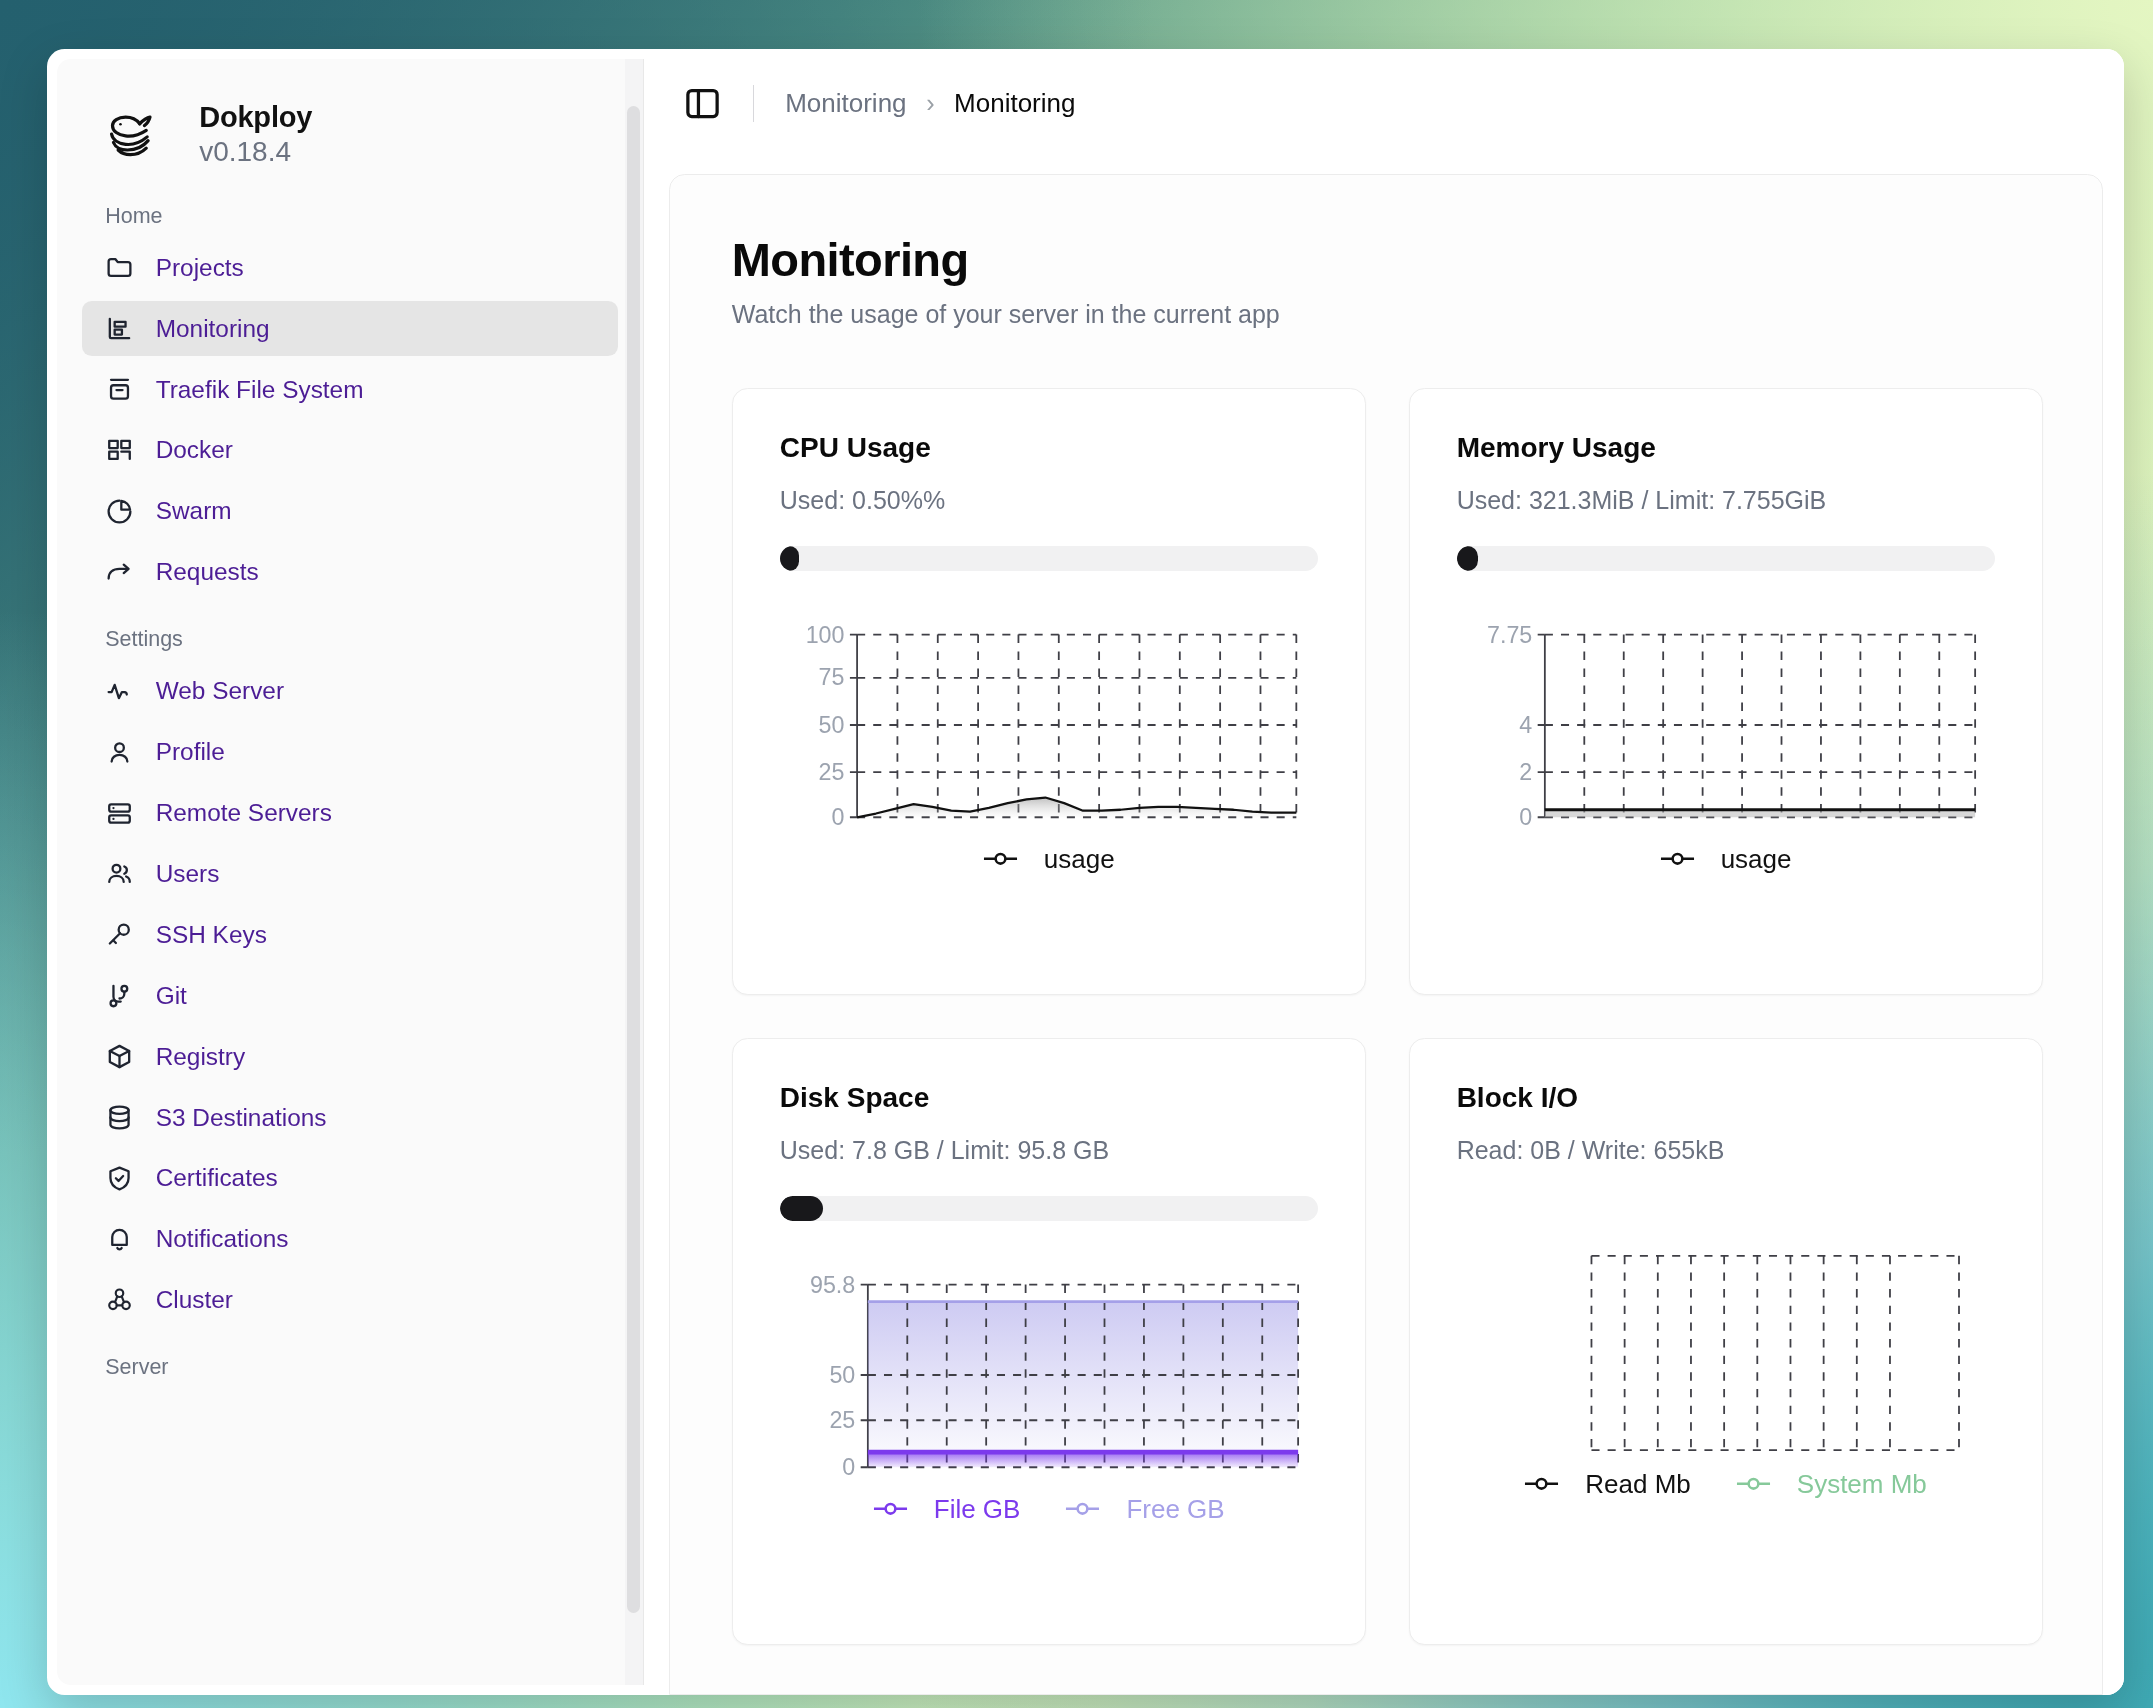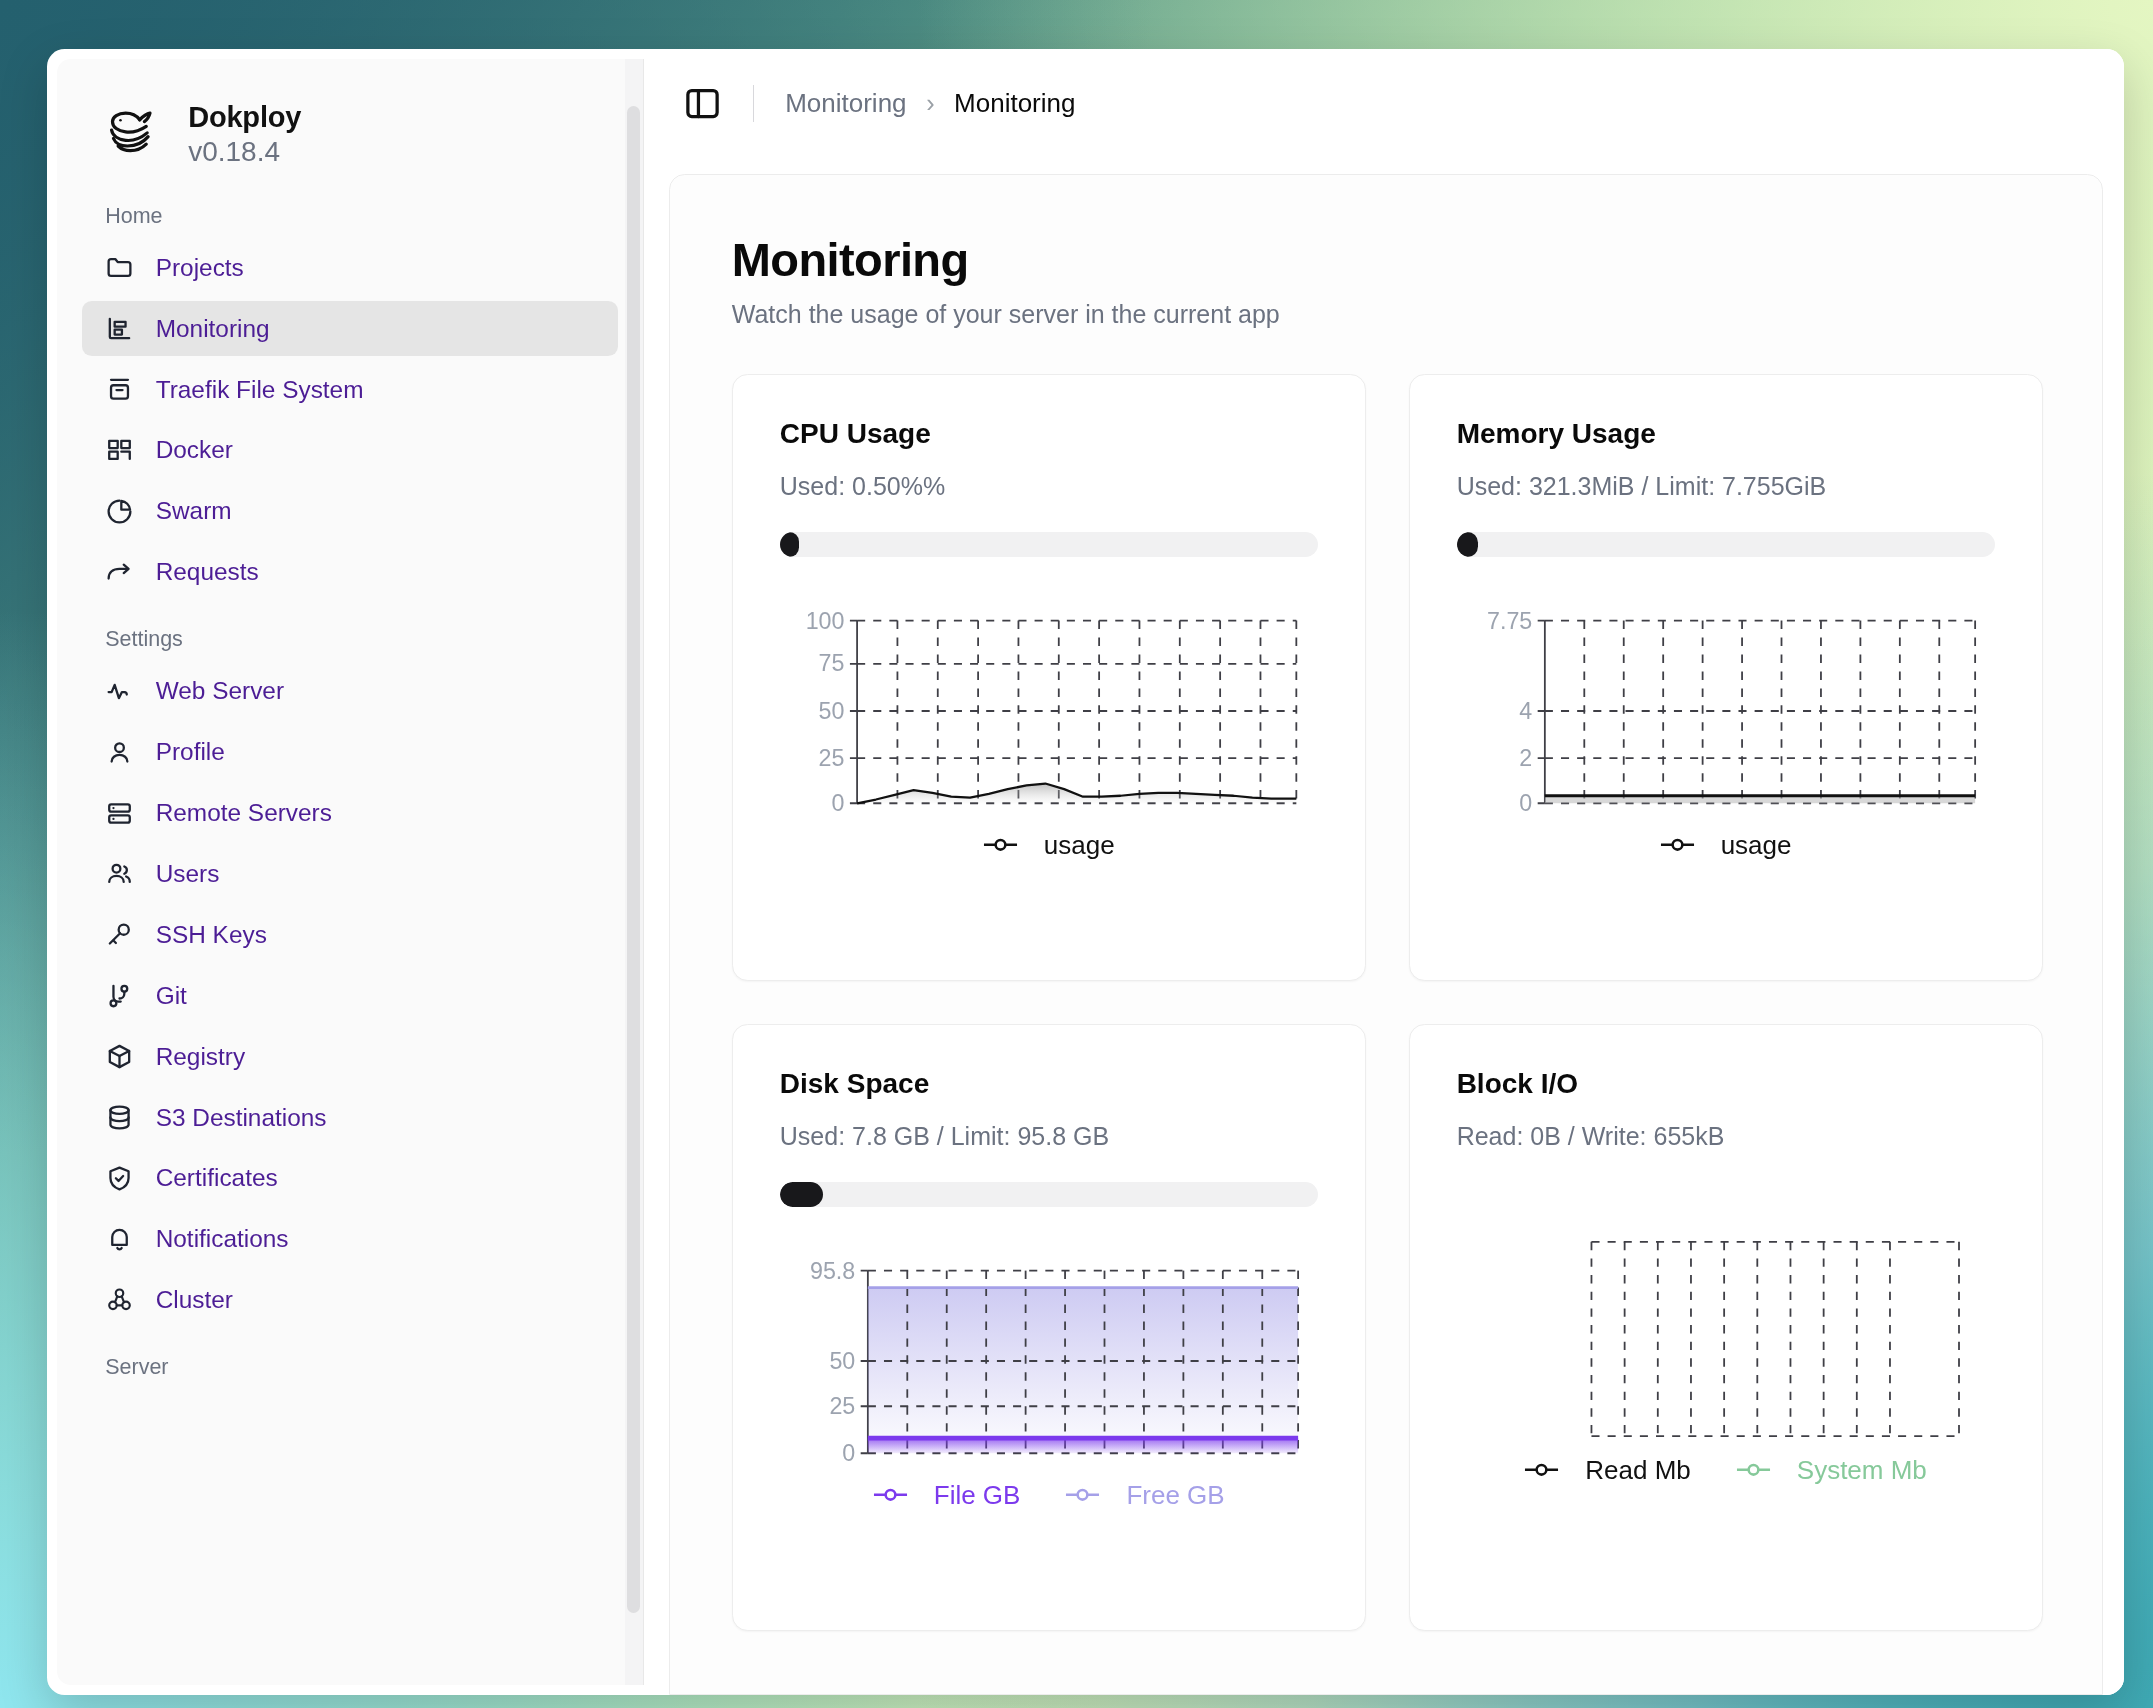--- a/index.html
+++ b/index.html
@@ -39,21 +39,21 @@
     flex: 0 0 587px;
     background: #fafafa;
     border-right: 1px solid #e8e8e8;
     border-radius: 13.7px 0 0 13.7px;
     margin: 9.8px 0 9.8px 9.8px;
     position: relative;
     overflow: hidden;
   }
   .sidebar-inner { padding: 25px 25px 0 25px; height: 100%; }
 
-  .brand { display: flex; gap: 23px; padding: 17.6px 0 13.7px 23.4px; }
+  .brand { display: flex; align-items: center; gap: 34px; padding: 17.6px 0 13.7px 23.4px; }
   .brand-logo { width: 60px; height: 60px; flex: 0 0 60px; color: #111; }
   .brand-text { display: flex; flex-direction: column; gap: 2px; }
   .brand-name { font-size: 29px; font-weight: 700; color: #111; letter-spacing: -0.2px; }
   .brand-version { font-size: 28px; color: #6b7280; }
 
   .nav-group-label {
     font-size: 21.5px; color: #6b7280;
     padding: 21.5px 0 11.7px 23.4px; font-weight: 400;
   }
   .nav-item {
@@ -106,21 +106,21 @@
   }
   .content-scroll { padding: 57px 59px 0 62px; height: 100%; }
 
   .page-title { font-size: 47px; font-weight: 700; color: #0a0a0a; letter-spacing: -0.6px; }
   .page-subtitle { font-size: 25px; color: #6b7280; margin-top: 13.7px; }
 
   .cards-grid {
     display: grid;
     grid-template-columns: 1fr 1fr;
     gap: 43px;
-    margin-top: 45px;
+    margin-top: 59px;
   }
   .card {
     background: #fff;
     border: 1px solid #ededed;
     border-radius: 15.6px;
     box-shadow: 0 1px 2px rgba(0,0,0,0.04);
     padding: 43px 47px 37px 47px;
     min-height: 607px;
   }
   .card-title { font-size: 28px; font-weight: 700; color: #0a0a0a; }

